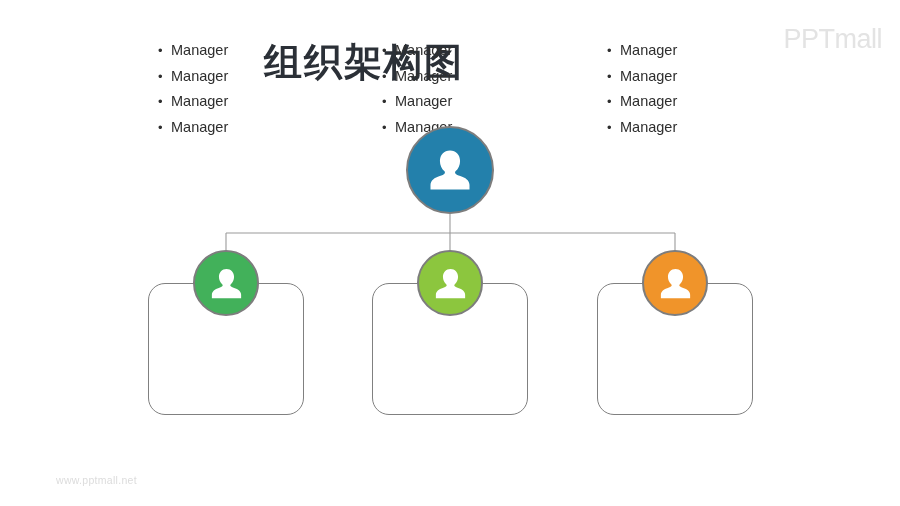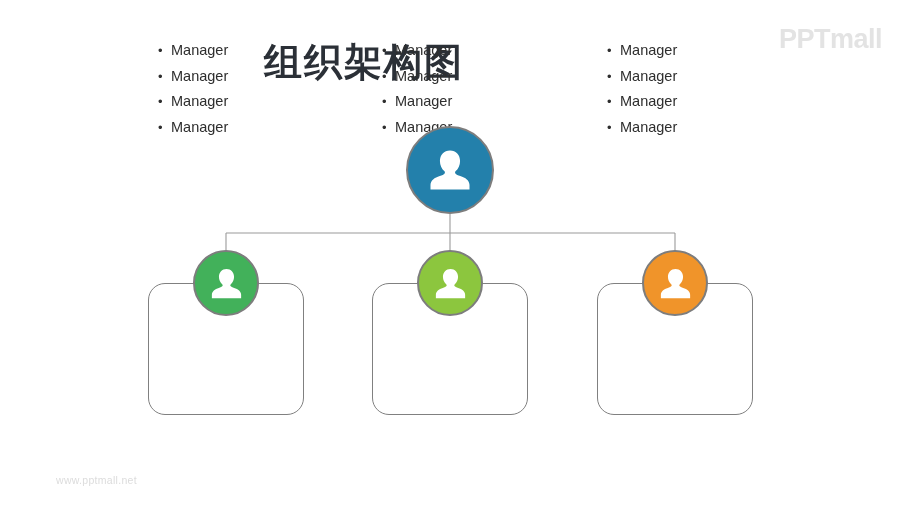--- a/index.html
+++ b/index.html
@@ -32,21 +32,21 @@
     line-height: 48px;
     white-space: nowrap;
   }
 
   
   #brand-logo {
     position: absolute;
     right: 18px;
     top: 24px;
     font-size: 27px;
-    font-weight: bold;
+    font-weight: normal;
     color: #e3e3e3;
     letter-spacing: -0.5px;
     line-height: 30px;
     white-space: nowrap;
   }
 
   
   #footer-url {
     position: absolute;
     left: 56px;

